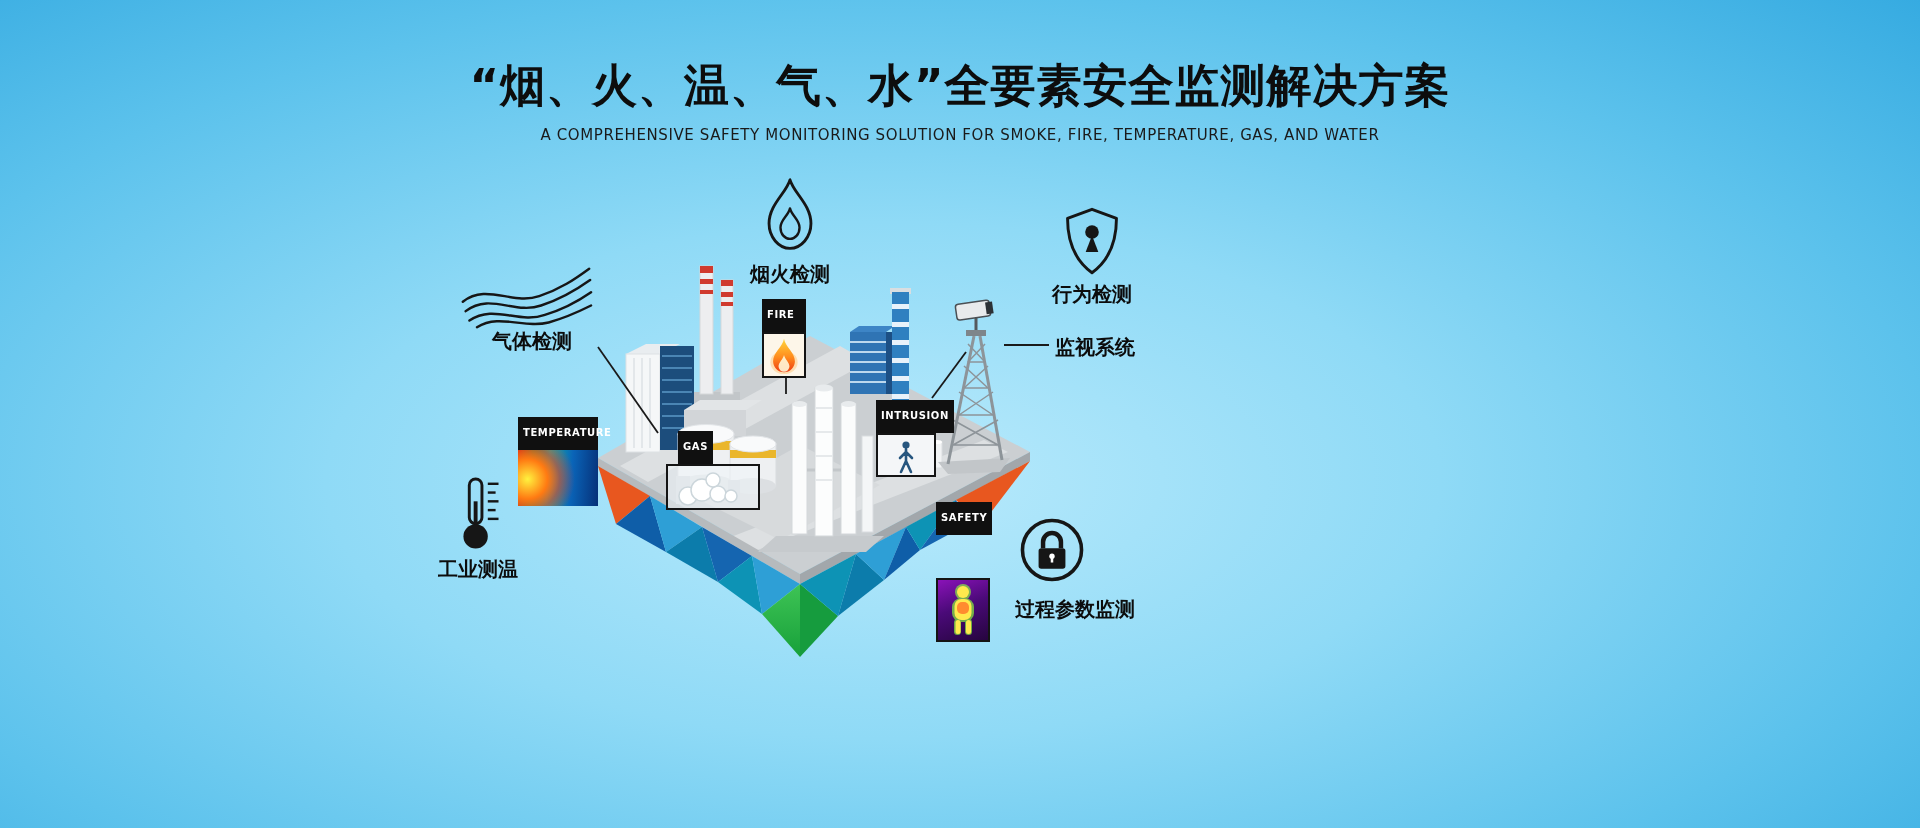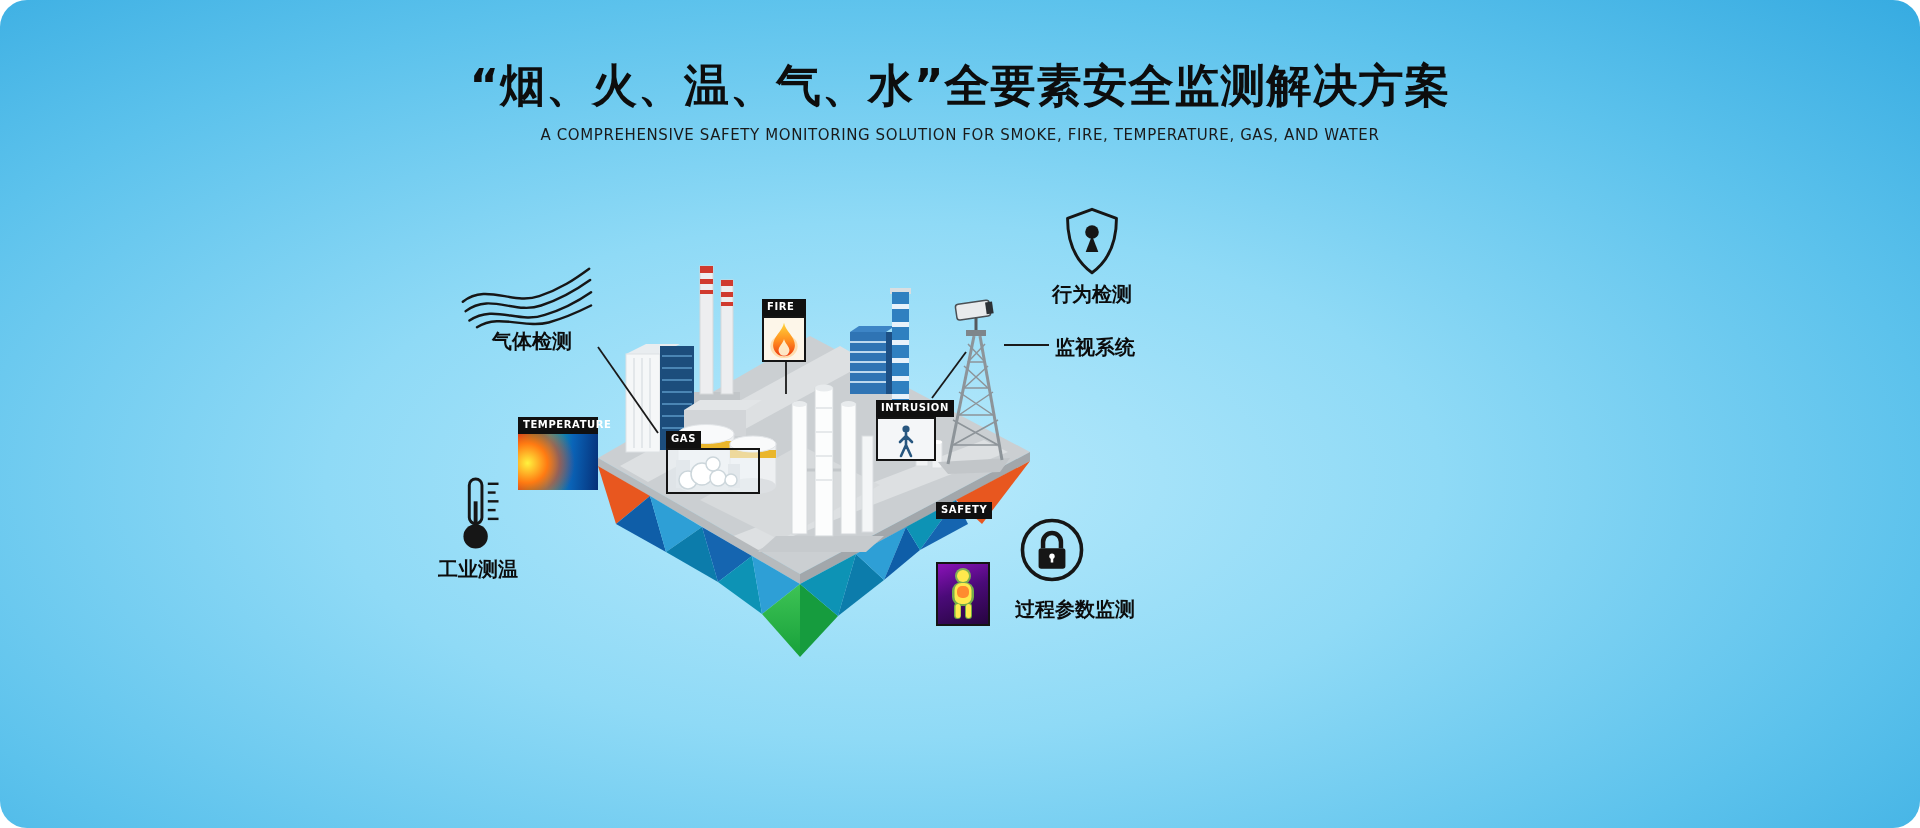--- a/index.html
+++ b/index.html
@@ -1,30 +1,30 @@
 <!DOCTYPE html>
 <html><head>
 <meta charset="utf-8">
 <style>
   html,body{margin:0;padding:0;width:1920px;height:828px;overflow:hidden;
     font-family:"DejaVu Sans","Liberation Sans",sans-serif;}
   .banner{position:relative;width:1920px;height:828px;overflow:hidden;
-    background:radial-gradient(ellipse at 46% 58%, #b9eafc 0%, #8fdaf6 38%, #5cc2ec 72%, #36abe1 100%);border-radius:27px;}
+    background:radial-gradient(ellipse at 46% 58%, #b9eafc 0%, #8fdaf6 38%, #5cc2ec 72%, #36abe1 100%);}
   .title{position:absolute;left:0;top:56px;width:100%;text-align:center;
     font-size:45px;font-weight:bold;color:#0d0d0d;letter-spacing:1px;z-index:6;}
   .subtitle{position:absolute;left:0;top:126px;width:100%;text-align:center;
     font-size:15px;font-weight:400;color:#1a1a1a;letter-spacing:.6px;z-index:6;}
   .scene{position:absolute;left:0;top:0;width:1920px;height:828px;z-index:1;}
   .anno{position:absolute;display:flex;flex-direction:column;align-items:center;z-index:4;}
   .anno-label{font-weight:bold;font-size:20px;color:#0c0c0c;margin-top:5px;white-space:nowrap;}
   .label-abs{position:absolute;font-weight:bold;font-size:20px;color:#0c0c0c;z-index:4;white-space:nowrap;}
   .callout{position:absolute;z-index:5;display:flex;flex-direction:column;align-items:stretch;}
   .callout-label{background:#101010;color:#ffffff;font-size:10px;font-weight:bold;
-    letter-spacing:.6px;padding:2px 5px;line-height:1.25;}
-  .callout-label.fit{align-self:flex-start;}
+    letter-spacing:.6px;padding:10px 5px;line-height:1.25;}
+  .callout-label.fit{align-self:flex-start;margin-left:12px;}
   .thumb{border:2px solid #141414;box-sizing:border-box;}
   .thumb-temperature{width:80px;height:56px;border:none;
     background:
       radial-gradient(circle at 12% 52%, #fff23e 0%, #ff7a12 26%, rgba(255,60,20,.55) 42%, rgba(0,0,0,0) 62%),
       linear-gradient(94deg, #c22f14 0%, #1ba24e 18%, #12b0a6 38%, #0a64b8 66%, #063078 100%);}
   .thumb-fire{width:44px;height:46px;background:#fdf6e9;display:flex;align-items:center;justify-content:center;}
   .thumb-gas{width:94px;height:46px;background:rgba(240,246,249,.55);}
   .thumb-intrusion{width:60px;height:44px;background:#f4f6f8;display:flex;align-items:flex-end;justify-content:center;}
   .thumb-safety{width:54px;height:64px;background:linear-gradient(160deg,#8a12b8 0%,#4a0a78 45%,#26053f 100%);
     display:flex;align-items:center;justify-content:center;}
@@ -175,20 +175,27 @@
     </g>
 
     <g stroke="#1a1a1a" stroke-width="1.8">
       <line x1="598" y1="347" x2="658" y2="433"></line>
       <line x1="1004" y1="345" x2="1049" y2="345"></line>
       <line x1="966" y1="352" x2="932" y2="398"></line>
       <line x1="786" y1="362" x2="786" y2="394"></line>
     </g>
   </svg>
 
+  <div class="anno" style="left:748px;top:176px;width:84px;">
+    <svg width="62" height="80" viewBox="0 0 64 84">
+      <path d="M32,4 C28,18 10,30 10,50 C10,64 20,76 32,76 C44,76 54,64 54,50 C54,30 36,18 32,4 Z" fill="none" stroke="#161616" stroke-width="3" stroke-linejoin="round"></path>
+      <path d="M32,34 C30,42 22,46 22,54 C22,61 26.5,66 32,66 C37.5,66 42,61 42,54 C42,46 34,42 32,34 Z" fill="none" stroke="#161616" stroke-width="2.5" stroke-linejoin="round"></path>
+    </svg>
+    <div class="anno-label">烟火检测</div>
+  </div>
 
   <div class="anno" style="left:1049px;top:206px;width:86px;">
     <svg width="58" height="70" viewBox="0 0 64 76">
       <path d="M32,3 L59,13 C59,40 50,60 32,73 C14,60 5,40 5,13 Z" fill="none" stroke="#161616" stroke-width="3.2" stroke-linejoin="round"></path>
       <circle cx="32" cy="28" r="7.5" fill="#161616"></circle>
       <polygon points="32,32 25,50 39,50" fill="#161616"></polygon>
     </svg>
     <div class="anno-label">行为检测</div>
   </div>
 

